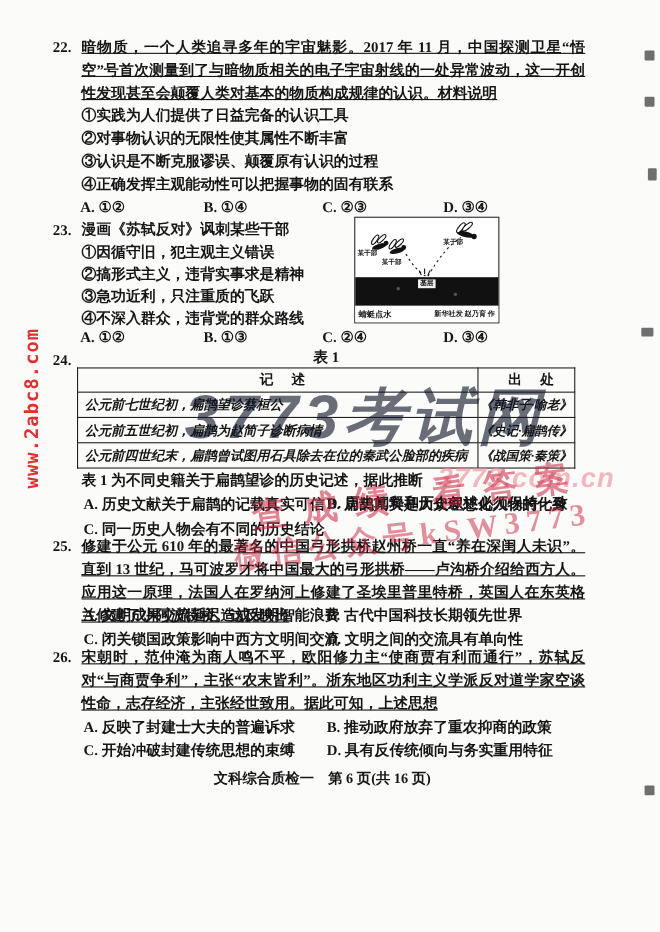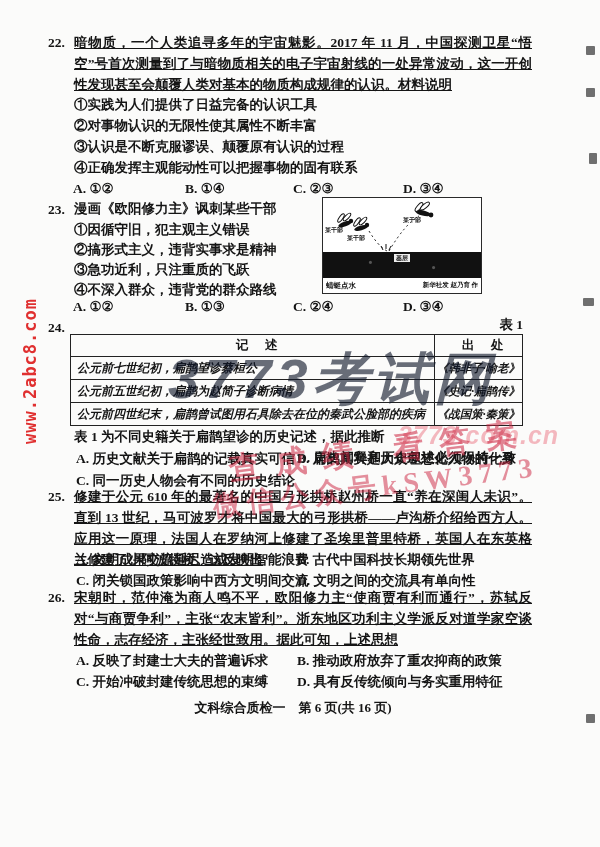--- a/index.html
+++ b/index.html
@@ -6,21 +6,21 @@
   body{width:600px;height:847px;position:relative;background:#fbfbfa;
        font-family:"Liberation Serif","DejaVu Serif",serif;color:#151515;
        overflow:hidden;}
   
   .qnum{position:absolute;font-weight:600;font-size:13.5px;line-height:21px;}
   .stem{position:absolute;width:458px;font-size:13.5px;line-height:21px;
         font-weight:600;text-align:justify;text-justify:inter-ideograph;text-decoration:underline;}
   .line{position:absolute;font-size:13.5px;line-height:20px;font-weight:600;white-space:nowrap;}
   .opt{position:absolute;font-size:13.5px;line-height:20px;font-weight:600;white-space:nowrap;}
   
-  .cartoon{position:absolute;left:322px;top:197px;width:160px;height:97px;
+  .cartoon{position:absolute;left:322px;top:197px;width:132px;height:97px;
            border:1px solid #2a2a2a;background:#fff;box-sizing:border-box;}
   .sky{position:absolute;left:0;top:0;width:100%;height:55px;}
   .water{position:absolute;left:0;top:54px;width:100%;height:26px;background:#111;
          background-image:radial-gradient(circle at 30% 40%, #555 0 1px, transparent 2px),
                           radial-gradient(circle at 70% 60%, #555 0 1px, transparent 2px);}
   .water-label{position:absolute;left:50%;top:56px;transform:translateX(-50%);
          background:#eee;color:#111;font-size:6px;line-height:8px;padding:0 2px;
          font-weight:700;z-index:3;}
   .caption{position:absolute;left:0;bottom:0;width:100%;height:15px;background:#fff;
            display:flex;justify-content:space-between;align-items:center;
@@ -28,21 +28,21 @@
   .cap-l{font-size:7.5px;font-weight:800;}
   .cap-r{font-size:6.5px;font-weight:600;}
   .fly-label{position:absolute;font-size:6px;font-weight:700;color:#111;white-space:nowrap;z-index:2;}
   
   table.t1{position:absolute;left:70px;top:334px;width:453px;border-collapse:collapse;
            font-size:12px;}
   table.t1 th,table.t1 td{border:1px solid #222;font-weight:600;padding-left:12px;}
   table.t1 th{height:19px;font-size:12.5px;letter-spacing:2px;}
   table.t1 td{font-style:italic;padding:1px 6px;height:20px;}
   table.t1 td.src{text-align:center;white-space:nowrap;padding:1px 2px;font-size:11.5px;margin-top:47px;}
-  .tbl-title{position:absolute;left:70px;top:316px;width:453px;text-align:right;
+  .tbl-title{position:absolute;left:70px;top:316px;width:453px;text-align:center;
              font-size:13.5px;font-weight:600;}
   
   .footer{position:absolute;left:0;top:699px;width:100%;text-align:center;
           font-size:13px;font-weight:600;transform:translateX(-7px);}
   
   .wm{pointer-events:none;}
   .wm-left{position:absolute;left:-77px;top:357px;width:214px;height:28px;
            transform:rotate(-90deg);font-family:"DejaVu Sans Mono",monospace;
            font-size:17px;font-weight:600;color:#e03030;letter-spacing:1px;
            text-align:center;line-height:28px;}
@@ -69,21 +69,21 @@
 <div class="line" style="left:74px;top:95px">①实践为人们提供了日益完备的认识工具</div>
 <div class="line" style="left:74px;top:116px">②对事物认识的无限性使其属性不断丰富</div>
 <div class="line" style="left:74px;top:137px">③认识是不断克服谬误、颠覆原有认识的过程</div>
 <div class="line" style="left:74px;top:158px">④正确发挥主观能动性可以把握事物的固有联系</div>
 <span class="opt" style="left:73px;top:179px">A. ①②</span>
 <span class="opt" style="left:185px;top:179px">B. ①④</span>
 <span class="opt" style="left:293px;top:179px">C. ②③</span>
 <span class="opt" style="left:403px;top:179px">D. ③④</span>
 
 <span class="qnum" style="left:48px;top:199px">23.</span>
-<div class="line" style="left:74px;top:199px">漫画《欧阳修力主》讽刺某些干部</div>
+<div class="line" style="left:74px;top:199px">漫画《苏轼反对》讽刺某些干部</div>
 <div class="line" style="left:74px;top:220px">①因循守旧，犯主观主义错误</div>
 <div class="line" style="left:74px;top:240px">②搞形式主义，违背实事求是精神</div>
 <div class="line" style="left:74px;top:260px">③急功近利，只注重质的飞跃</div>
 <div class="line" style="left:74px;top:280px">④不深入群众，违背党的群众路线</div>
 <span class="opt" style="left:73px;top:297px">A. ①②</span>
 <span class="opt" style="left:185px;top:297px">B. ①③</span>
 <span class="opt" style="left:293px;top:297px">C. ②④</span>
 <span class="opt" style="left:403px;top:297px">D. ③④</span>
 
 <div class="cartoon">

